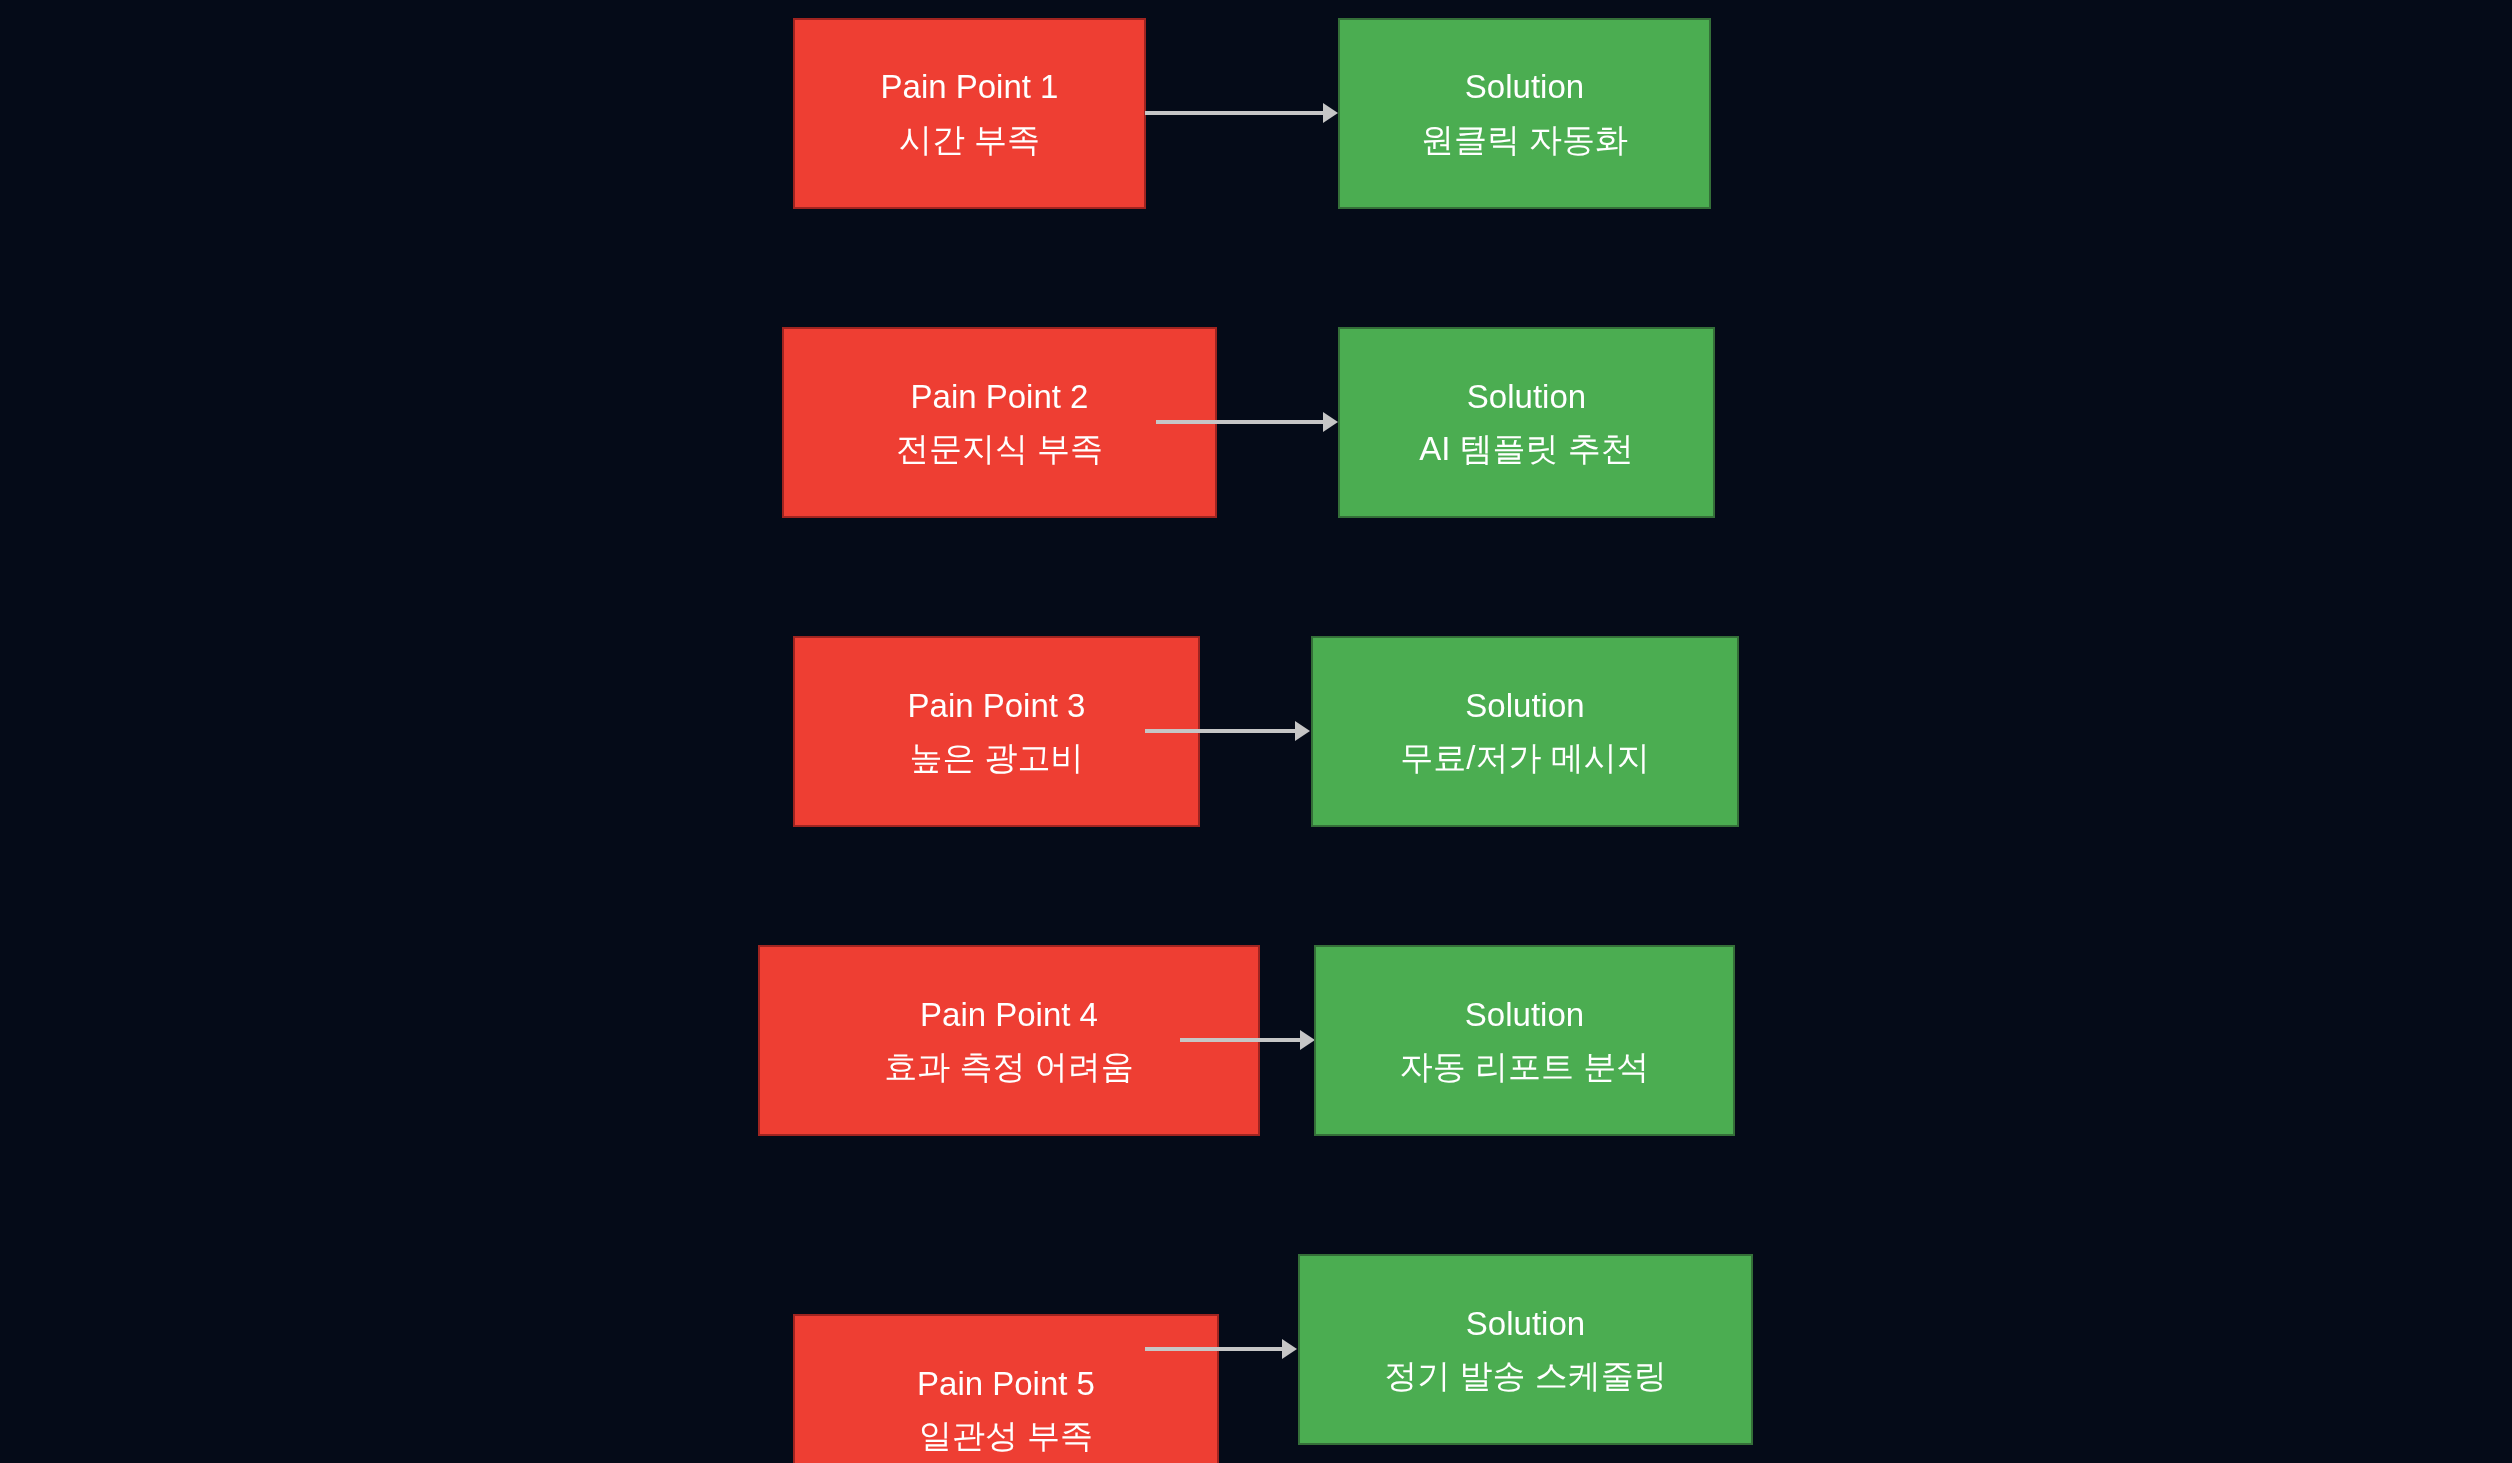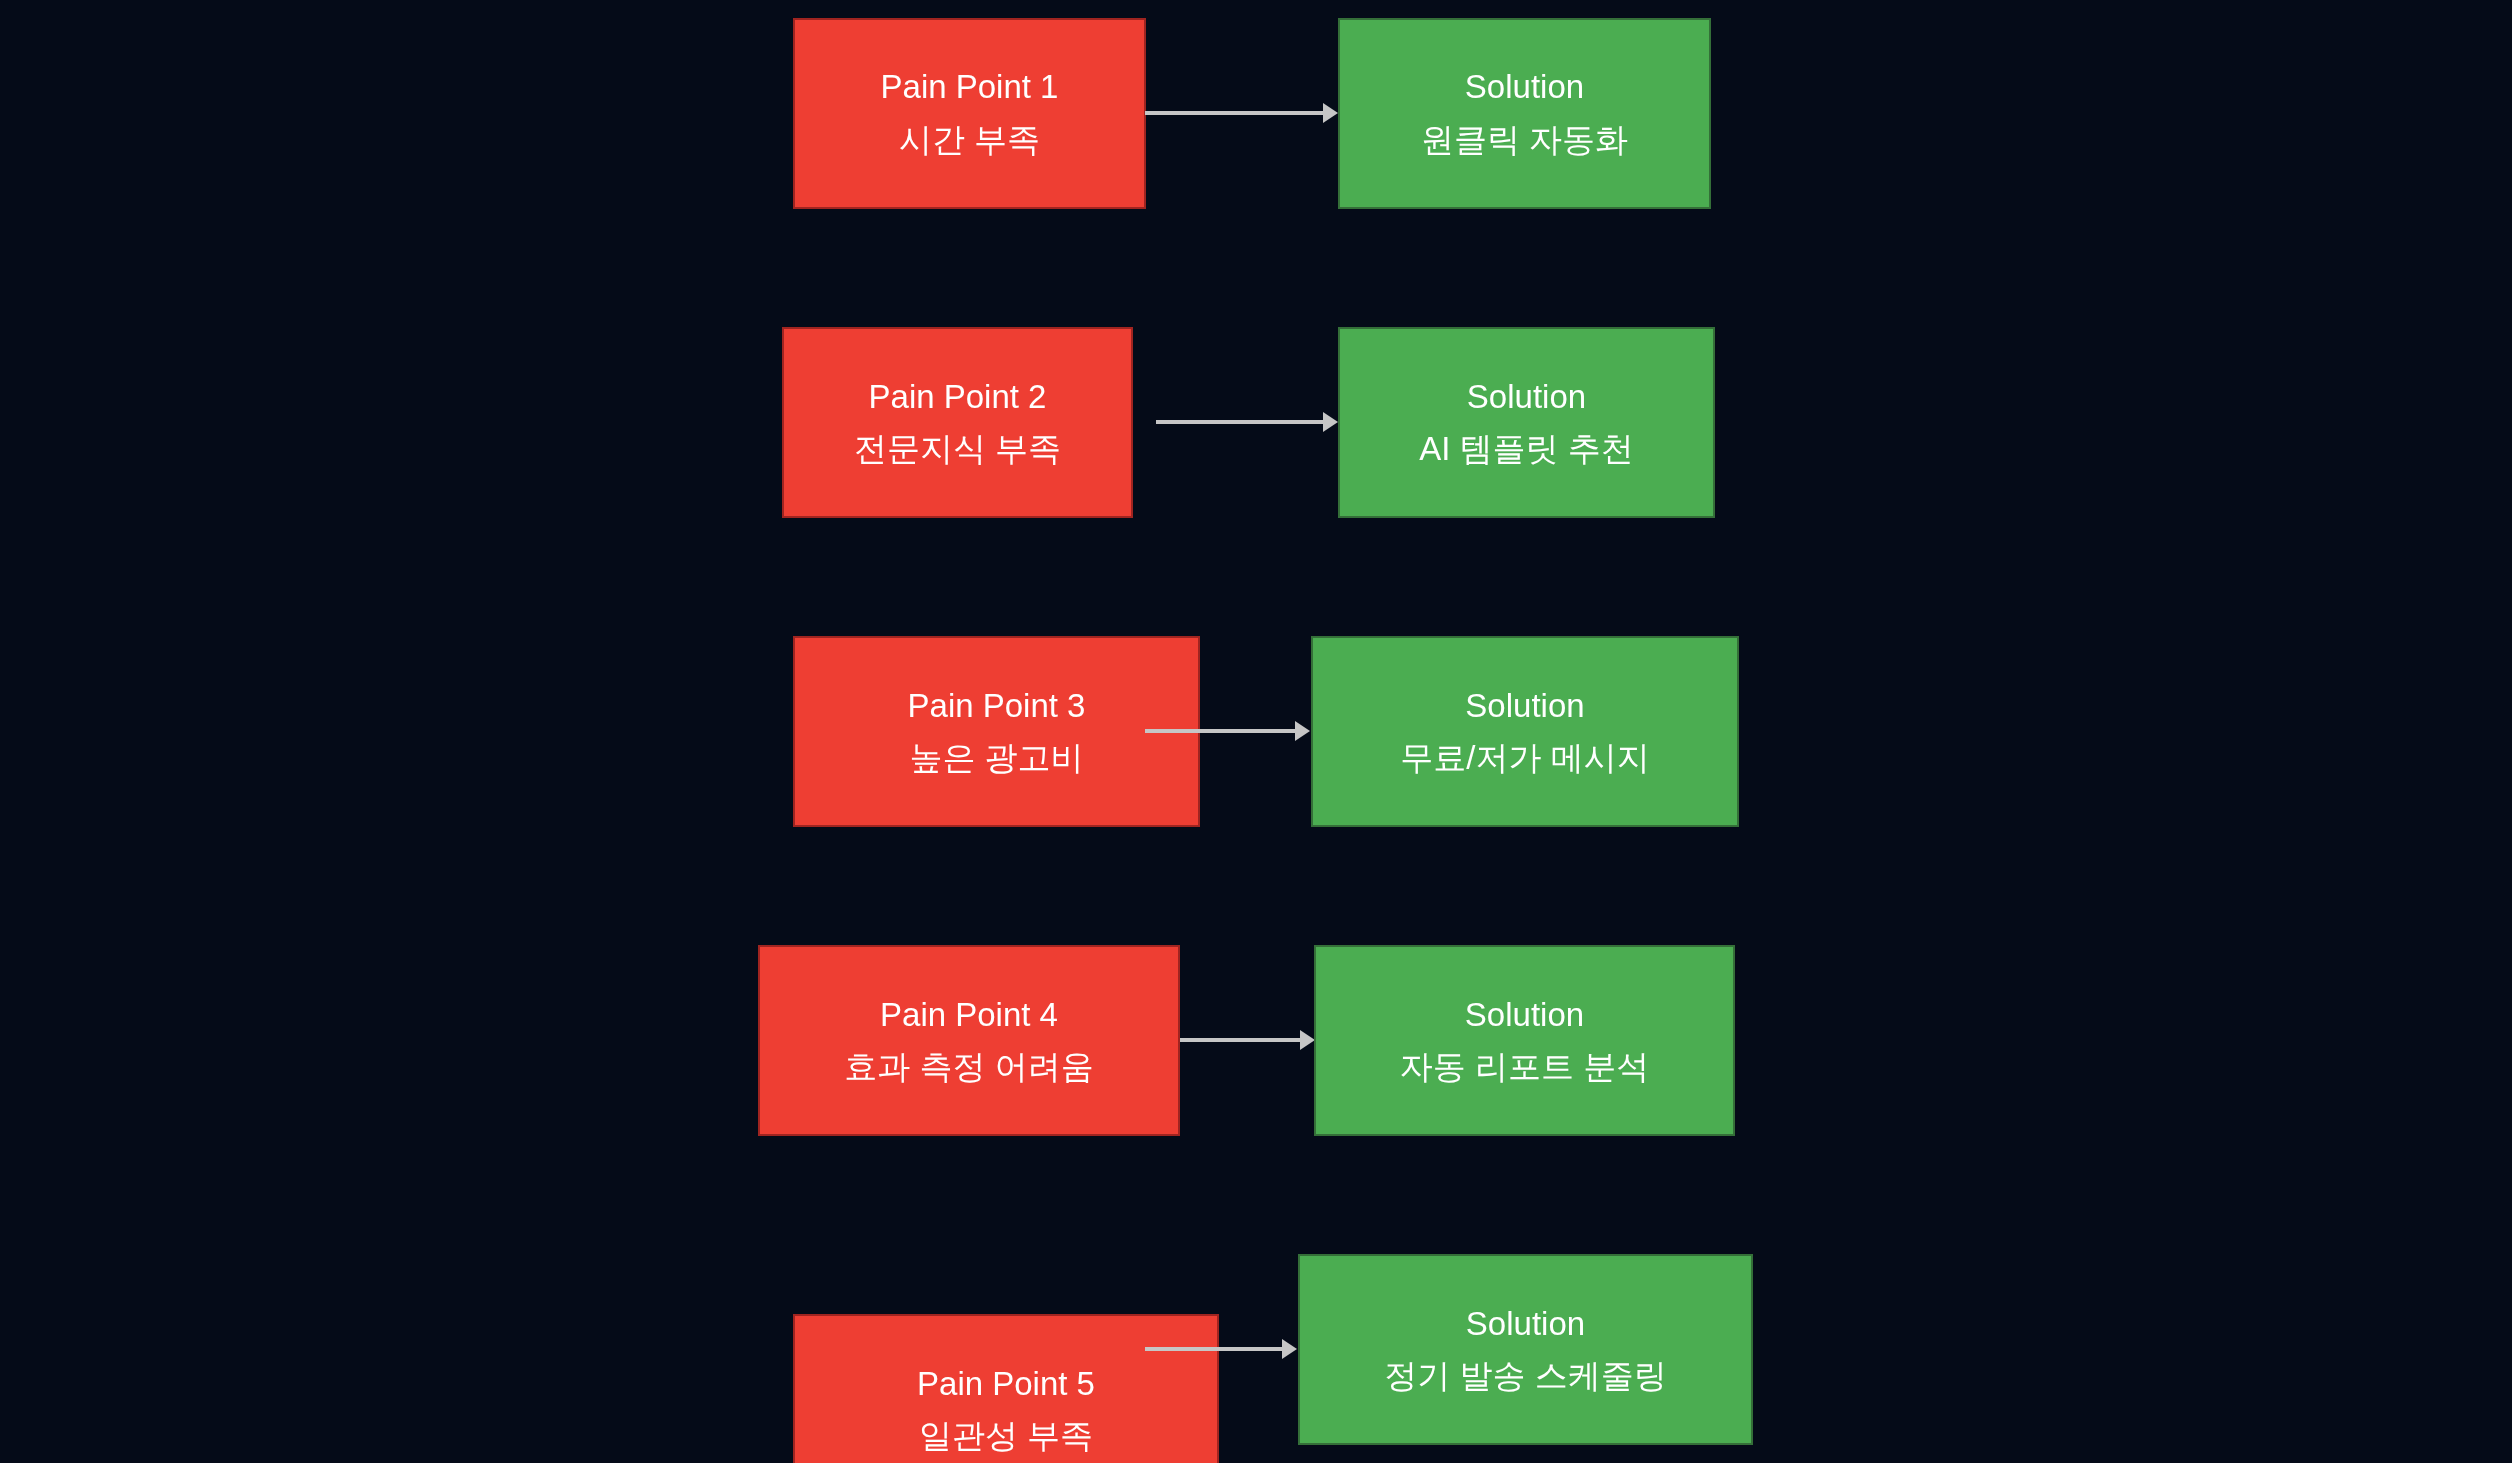--- a/index.html
+++ b/index.html
@@ -70,21 +70,21 @@
       <i class="shaft"></i>
       <i class="head"></i>
     </div>
     <div class="box solution" style="left:1338px;top:17.5px;width:373px">
       <span class="t">Solution</span>
       <span class="s">원클릭 자동화</span>
     </div>
   </section>
 
   <section>
-    <div class="box pain" style="left:782px;top:327px;width:351px">
+    <div class="box pain" style="left:782px;top:327px;width:435px">
       <span class="t">Pain Point 2</span>
       <span class="s">전문지식 부족</span>
     </div>
     <div class="arrow" style="left:1156px;top:408px;width:182px">
       <i class="shaft"></i>
       <i class="head"></i>
     </div>
     <div class="box solution" style="left:1338px;top:327px;width:377px">
       <span class="t">Solution</span>
       <span class="s">AI 템플릿 추천</span>
@@ -100,21 +100,21 @@
       <i class="shaft"></i>
       <i class="head"></i>
     </div>
     <div class="box solution" style="left:1311px;top:636px;width:428px">
       <span class="t">Solution</span>
       <span class="s">무료/저가 메시지</span>
     </div>
   </section>
 
   <section>
-    <div class="box pain" style="left:758px;top:945px;width:422px">
+    <div class="box pain" style="left:758px;top:945px;width:502px">
       <span class="t">Pain Point 4</span>
       <span class="s">효과 측정 어려움</span>
     </div>
     <div class="arrow" style="left:1180px;top:1026px;width:135px">
       <i class="shaft"></i>
       <i class="head"></i>
     </div>
     <div class="box solution" style="left:1314px;top:945px;width:421px">
       <span class="t">Solution</span>
       <span class="s">자동 리포트 분석</span>

